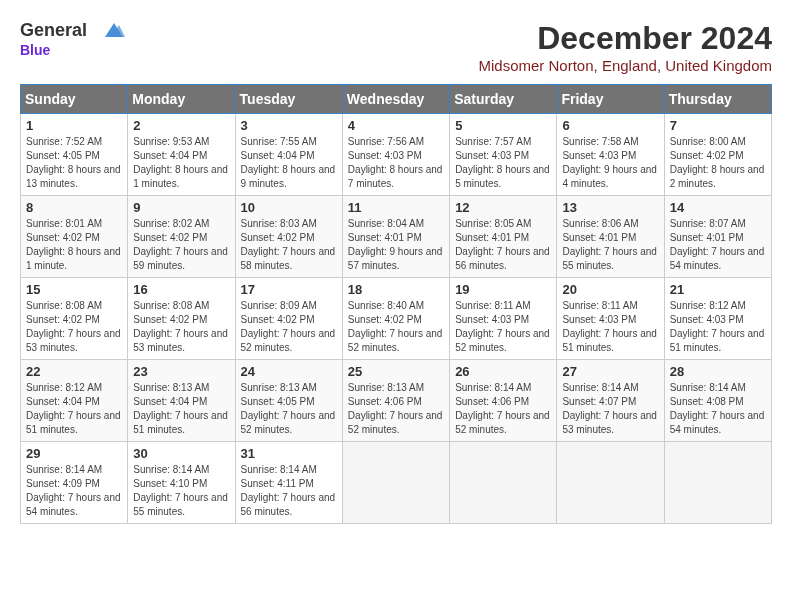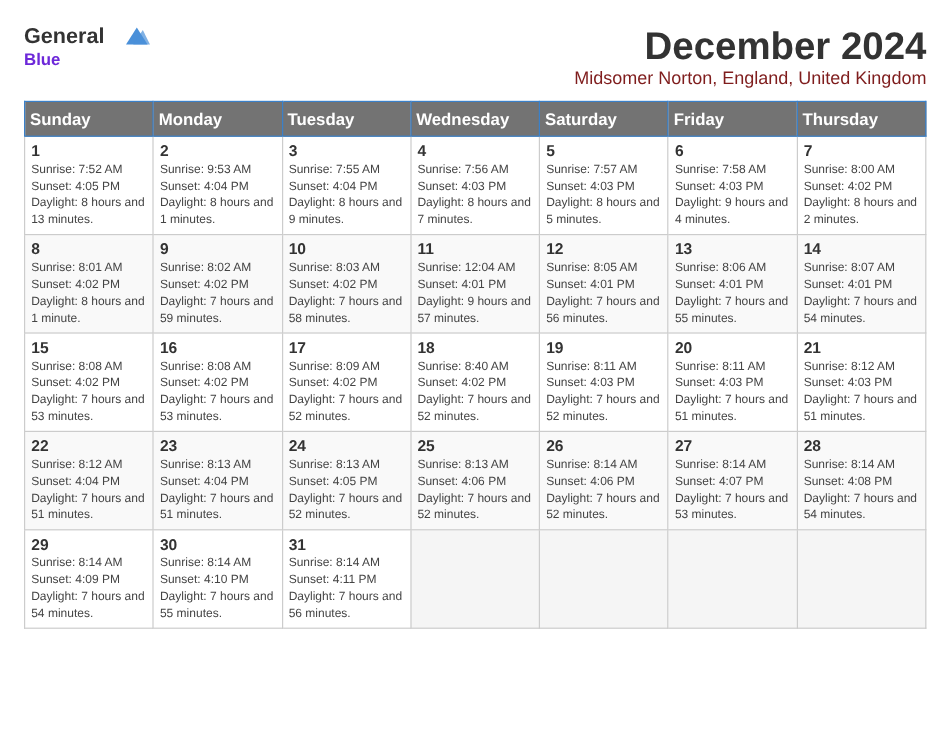--- a/index.html
+++ b/index.html
@@ -193,21 +193,21 @@
         <span class="day-number">10</span>
         <div class="day-info">
           <div>Sunrise: 8:03 AM</div>
           <div>Sunset: 4:02 PM</div>
           <div>Daylight: 7 hours and 58 minutes.</div>
         </div>
       </td>
         <td>
         <span class="day-number">11</span>
         <div class="day-info">
-          <div>Sunrise: 12:04 AM</div>
+          <div>Sunrise: 8:04 AM</div>
           <div>Sunset: 4:01 PM</div>
           <div>Daylight: 9 hours and 57 minutes.</div>
         </div>
       </td>
         <td>
         <span class="day-number">12</span>
         <div class="day-info">
           <div>Sunrise: 8:05 AM</div>
           <div>Sunset: 4:01 PM</div>
           <div>Daylight: 7 hours and 56 minutes.</div>

